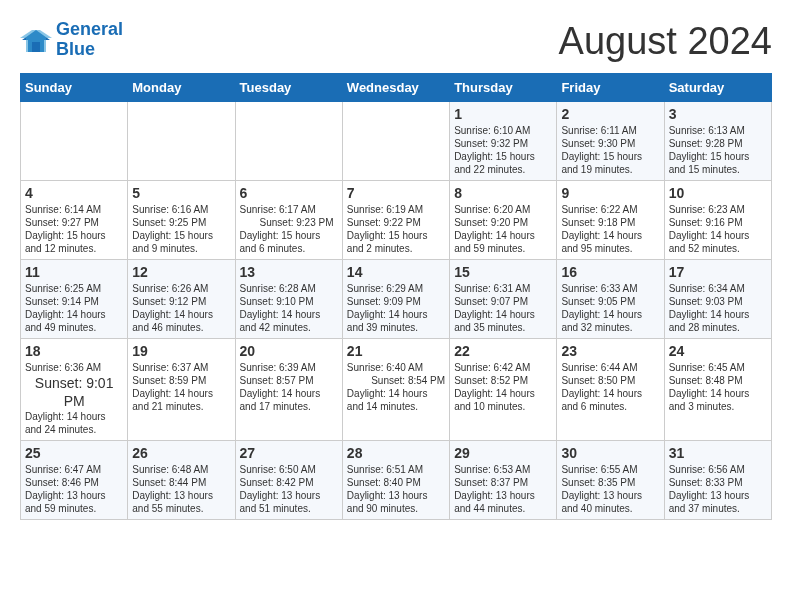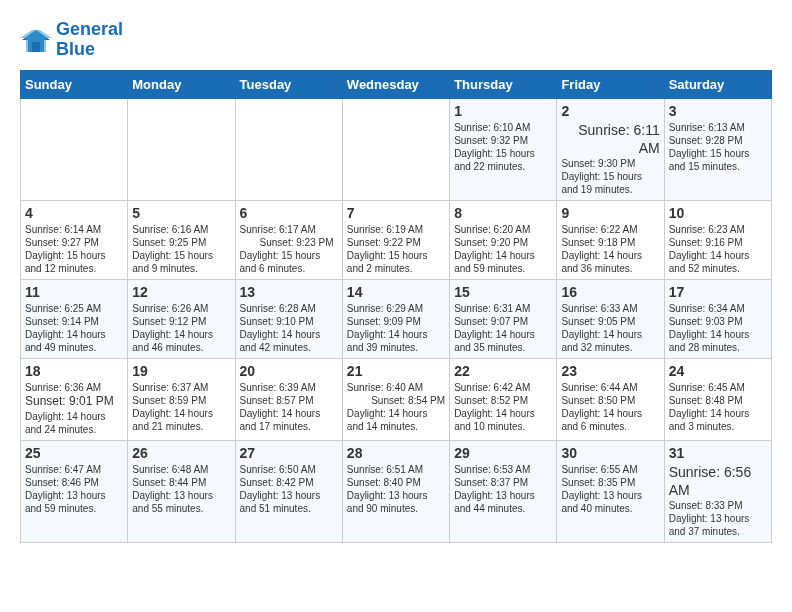--- a/index.html
+++ b/index.html
@@ -92,20 +92,21 @@
       <rect x="0" y="0" width="32" height="28" fill="white"></rect>
       <polygon points="16,4 30,14 24,14 24,26 8,26 8,14 2,14" fill="#1a6db5"></polygon>
       <polygon points="20,4 32,12 26,12 26,26 20,26 20,16 12,16 12,26 6,26 6,12 0,12 12,4" fill="#3a9fd5" opacity="0.6"></polygon>
     </svg>
     <div class="logo-text">
       <div><span>General</span></div>
       <div><span style="color:#1a6db5;">Blue</span></div>
     </div>
   </div>
   <div class="title-block">
+    <div class="month-title">August 2024</div>
   </div>
 </div>
 
 <table>
   <thead>
     <tr>
     <th>Sunday</th>
         <th>Monday</th>
         <th>Tuesday</th>
         <th>Wednesday</th>
@@ -121,21 +122,21 @@
         <td class="empty-cell"></td>
         <td class="empty-cell"></td>
         <td>
           <span class="day-number">1</span>
           <div style="font-size: 10px; line-height: 1.3;">Sunrise: 6:10 AM</div>
           <div style="font-size: 10px; line-height: 1.3;">Sunset: 9:32 PM</div>
           <div style="font-size: 10px; line-height: 1.3;">Daylight: 15 hours and 22 minutes.</div>
         </td>
         <td>
           <span class="day-number">2</span>
-          <div style="font-size: 14px; line-height: 1.3; text-align: right;">Sunrise: 6:11 AM</div>
+          <div style="font-size: 10px; line-height: 1.3;">Sunrise: 6:11 AM</div>
           <div style="font-size: 10px; line-height: 1.3;">Sunset: 9:30 PM</div>
           <div style="font-size: 10px; line-height: 1.3;">Daylight: 15 hours and 19 minutes.</div>
         </td>
         <td>
           <span class="day-number">3</span>
           <div style="font-size: 10px; line-height: 1.3;">Sunrise: 6:13 AM</div>
           <div style="font-size: 10px; line-height: 1.3;">Sunset: 9:28 PM</div>
           <div style="font-size: 10px; line-height: 1.3;">Daylight: 15 hours and 15 minutes.</div>
         </td>
       </tr>
@@ -167,21 +168,21 @@
         <td>
           <span class="day-number">8</span>
           <div style="font-size: 10px; line-height: 1.3;">Sunrise: 6:20 AM</div>
           <div style="font-size: 10px; line-height: 1.3;">Sunset: 9:20 PM</div>
           <div style="font-size: 10px; line-height: 1.3;">Daylight: 14 hours and 59 minutes.</div>
         </td>
         <td>
           <span class="day-number">9</span>
           <div style="font-size: 10px; line-height: 1.3;">Sunrise: 6:22 AM</div>
           <div style="font-size: 10px; line-height: 1.3;">Sunset: 9:18 PM</div>
-          <div style="font-size: 10px; line-height: 1.3;">Daylight: 14 hours and 36 minutes.</div>
+          <div style="font-size: 10px; line-height: 1.3;">Daylight: 14 hours and 95 minutes.</div>
         </td>
         <td>
           <span class="day-number">10</span>
           <div style="font-size: 10px; line-height: 1.3;">Sunrise: 6:23 AM</div>
           <div style="font-size: 10px; line-height: 1.3;">Sunset: 9:16 PM</div>
           <div style="font-size: 10px; line-height: 1.3;">Daylight: 14 hours and 52 minutes.</div>
         </td>
       </tr>
       <tr>
         <td>
@@ -224,21 +225,21 @@
           <span class="day-number">17</span>
           <div style="font-size: 10px; line-height: 1.3;">Sunrise: 6:34 AM</div>
           <div style="font-size: 10px; line-height: 1.3;">Sunset: 9:03 PM</div>
           <div style="font-size: 10px; line-height: 1.3;">Daylight: 14 hours and 28 minutes.</div>
         </td>
       </tr>
       <tr>
         <td>
           <span class="day-number">18</span>
           <div style="font-size: 10px; line-height: 1.3;">Sunrise: 6:36 AM</div>
-          <div style="font-size: 12px; line-height: 1.3;">Sunset: 9:01 PM</div>
+          <div style="font-size: 14px; line-height: 1.3; text-align: center;">Sunset: 9:01 PM</div>
           <div style="font-size: 10px; line-height: 1.3;">Daylight: 14 hours and 24 minutes.</div>
         </td>
         <td>
           <span class="day-number">19</span>
           <div style="font-size: 10px; line-height: 1.3;">Sunrise: 6:37 AM</div>
           <div style="font-size: 10px; line-height: 1.3;">Sunset: 8:59 PM</div>
           <div style="font-size: 10px; line-height: 1.3;">Daylight: 14 hours and 21 minutes.</div>
         </td>
         <td>
           <span class="day-number">20</span>
@@ -303,19 +304,19 @@
           <div style="font-size: 10px; line-height: 1.3;">Daylight: 13 hours and 44 minutes.</div>
         </td>
         <td>
           <span class="day-number">30</span>
           <div style="font-size: 10px; line-height: 1.3;">Sunrise: 6:55 AM</div>
           <div style="font-size: 10px; line-height: 1.3;">Sunset: 8:35 PM</div>
           <div style="font-size: 10px; line-height: 1.3;">Daylight: 13 hours and 40 minutes.</div>
         </td>
         <td>
           <span class="day-number">31</span>
-          <div style="font-size: 14px; line-height: 1.3;">Sunrise: 6:56 AM</div>
+          <div style="font-size: 10px; line-height: 1.3;">Sunrise: 6:56 AM</div>
           <div style="font-size: 10px; line-height: 1.3;">Sunset: 8:33 PM</div>
           <div style="font-size: 10px; line-height: 1.3;">Daylight: 13 hours and 37 minutes.</div>
         </td>
       </tr>
     </tbody>
 </table>
 
 </body></html>

